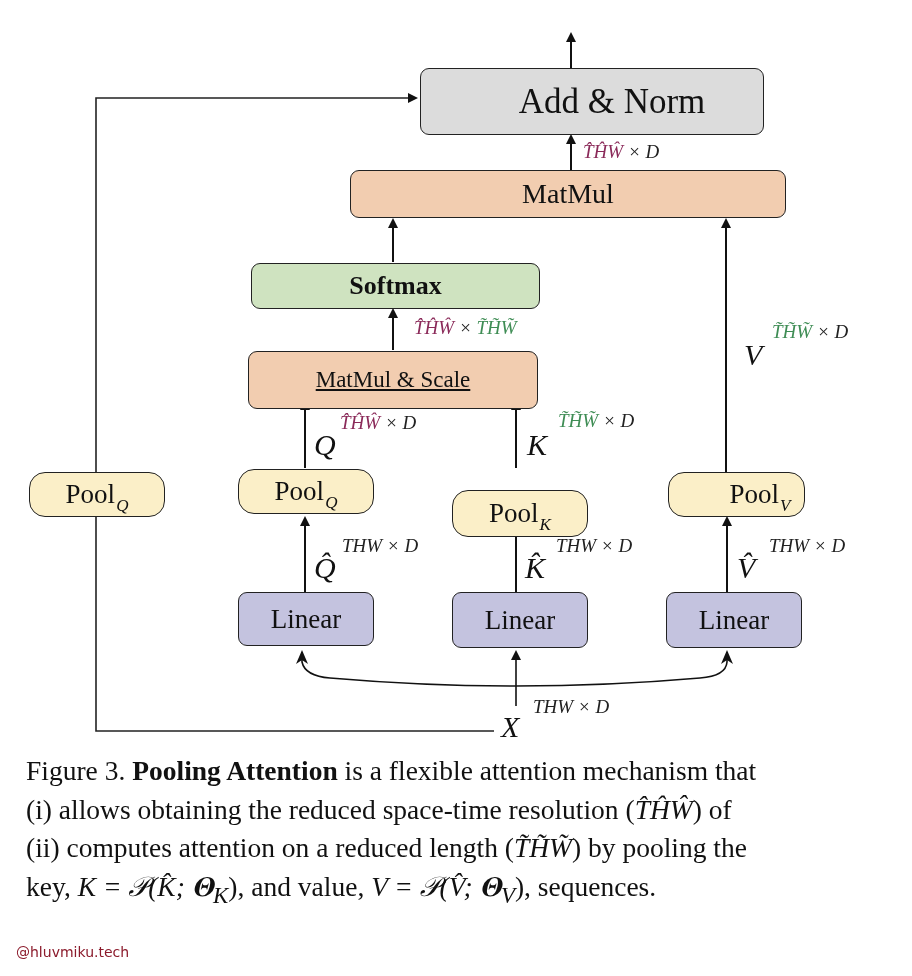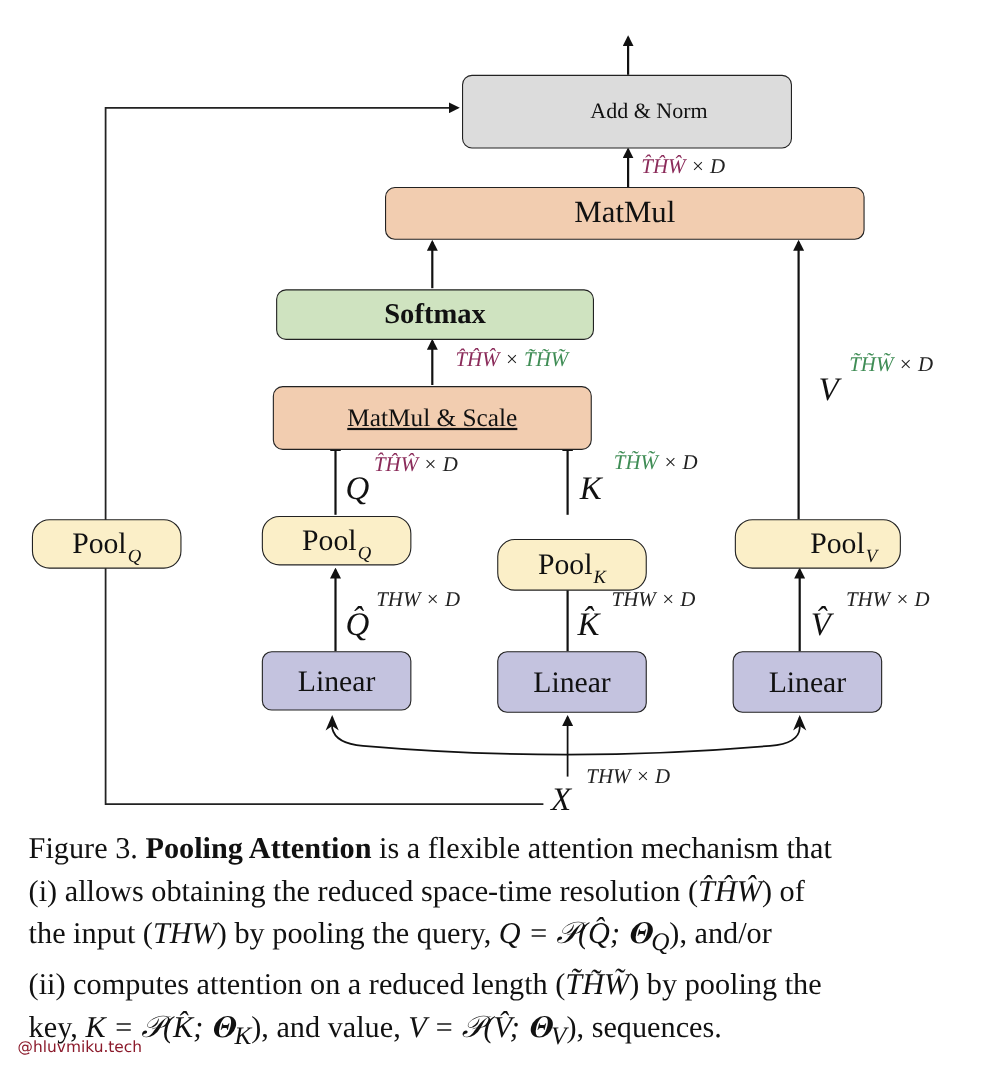--- a/index.html
+++ b/index.html
@@ -52,21 +52,21 @@
 
   <line x1="516" y1="706" x2="516" y2="652" stroke="#111" stroke-width="1.6" marker-end="url(#ah)"></line>
 
   <path d="M727,652 L727,662 Q726,676 700,678 Q516,694 330,678 Q305,676 302,662 L302,652" fill="none" stroke="#111" stroke-width="1.6"></path>
   <path d="M296,664 L302,650 L308,664 L302,660 z" fill="#111"></path>
   <path d="M721,664 L727,650 L733,664 L727,660 z" fill="#111"></path>
 
   <polyline points="494,731 96,731 96,98 416,98" fill="none" stroke="#222" stroke-width="1.6" marker-end="url(#ah)"></polyline>
 </svg>
 
-<div class="box gray" style="left:420px;top:68px;width:300px;height:67px;font-size:20px;padding-left:40px;">
+<div class="box gray" style="left:420px;top:68px;width:344px;height:67px;font-size:35px;padding-left:40px;">
   <span>Add &amp; Norm</span>
 </div>
 <div class="box orange" style="left:350px;top:170px;width:436px;height:48px;font-size:28px;">
   <span>MatMul</span>
 </div>
 <div class="box green" style="left:251px;top:263px;width:289px;height:46px;font-size:26px;font-weight:bold;">
   <span>Softmax</span>
 </div>
 <div class="box orange" style="left:248px;top:351px;width:290px;height:58px;font-size:23px;text-decoration:underline;">
   <span>MatMul &amp; Scale</span>
@@ -74,21 +74,21 @@
 
 <div class="box yellow" style="left:29px;top:472px;width:136px;height:45px;">
   <span><span>Pool</span><span class="sub">Q</span></span>
 </div>
 <div class="box yellow" style="left:238px;top:469px;width:136px;height:45px;">
   <span><span>Pool</span><span class="sub">Q</span></span>
 </div>
 <div class="box yellow" style="left:452px;top:490px;width:136px;height:47px;">
   <span><span>Pool</span><span class="sub">K</span></span>
 </div>
-<div class="box yellow" style="left:668px;top:472px;width:151px;height:45px;padding-left:47px;">
+<div class="box yellow" style="left:668px;top:472px;width:137px;height:45px;padding-left:47px;">
   <span><span>Pool</span><span class="sub">V</span></span>
 </div>
 
 <div class="box purple" style="left:238px;top:592px;width:136px;height:54px;">
   <span>Linear</span>
 </div>
 <div class="box purple" style="left:452px;top:592px;width:136px;height:56px;">
   <span>Linear</span>
 </div>
 <div class="box purple" style="left:666px;top:592px;width:136px;height:56px;">
@@ -121,18 +121,17 @@
 <div class="sup dark" style="left:556px;top:536px;">THW × D</div>
 <div class="lbl" style="left:737px;top:553px;">V̂</div>
 <div class="sup dark" style="left:769px;top:536px;">THW × D</div>
 
 <div class="lbl" style="left:501px;top:712px;">X</div>
 <div class="sup dark" style="left:533px;top:697px;">THW × D</div>
 
 <div class="caption">
   <div><span>Figure 3. </span><b>Pooling Attention</b><span> is a flexible attention mechanism that</span></div>
   <div><span>(i) allows obtaining the reduced space-time resolution (</span><i>T̂ĤŴ</i><span>) of</span></div>
-  <div><span>the input (</span><i>THW</i><span>) by pooling the query, </span><i>Q = 𝒫(Q̂; 𝚯</i><sub><i>Q</i></sub><span>), and/or</span></div>
   <div><span>(ii) computes attention on a reduced length (</span><i>T̃H̃W̃</i><span>) by pooling the</span></div>
   <div><span>key, </span><i>K = 𝒫(K̂; 𝚯</i><sub><i>K</i></sub><span>), and value, </span><i>V = 𝒫(V̂; 𝚯</i><sub><i>V</i></sub><span>), sequences.</span></div>
 </div>
 
 <div class="watermark">@hluvmiku.tech</div>
 
 </body></html>

